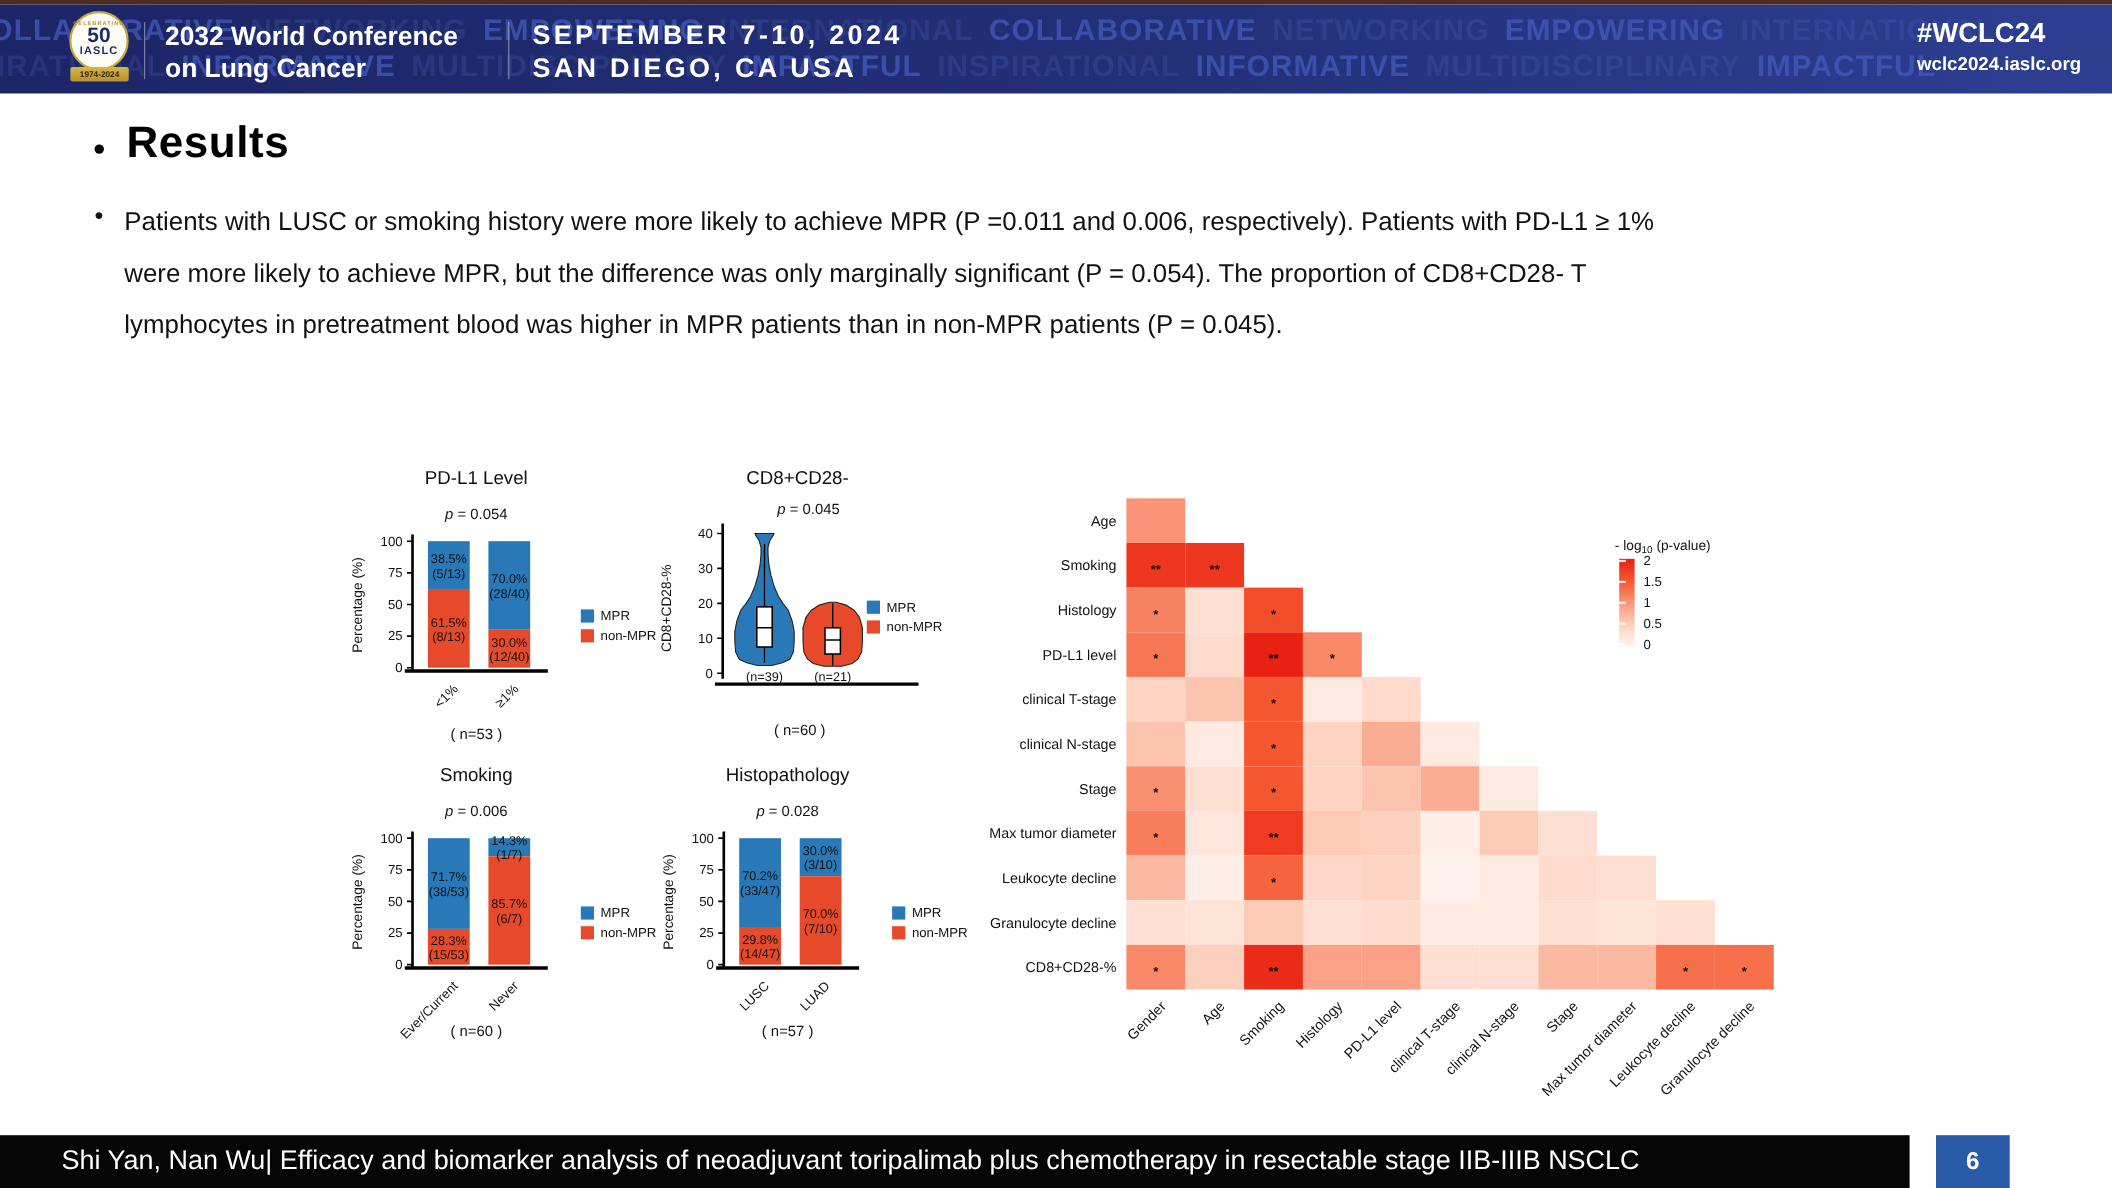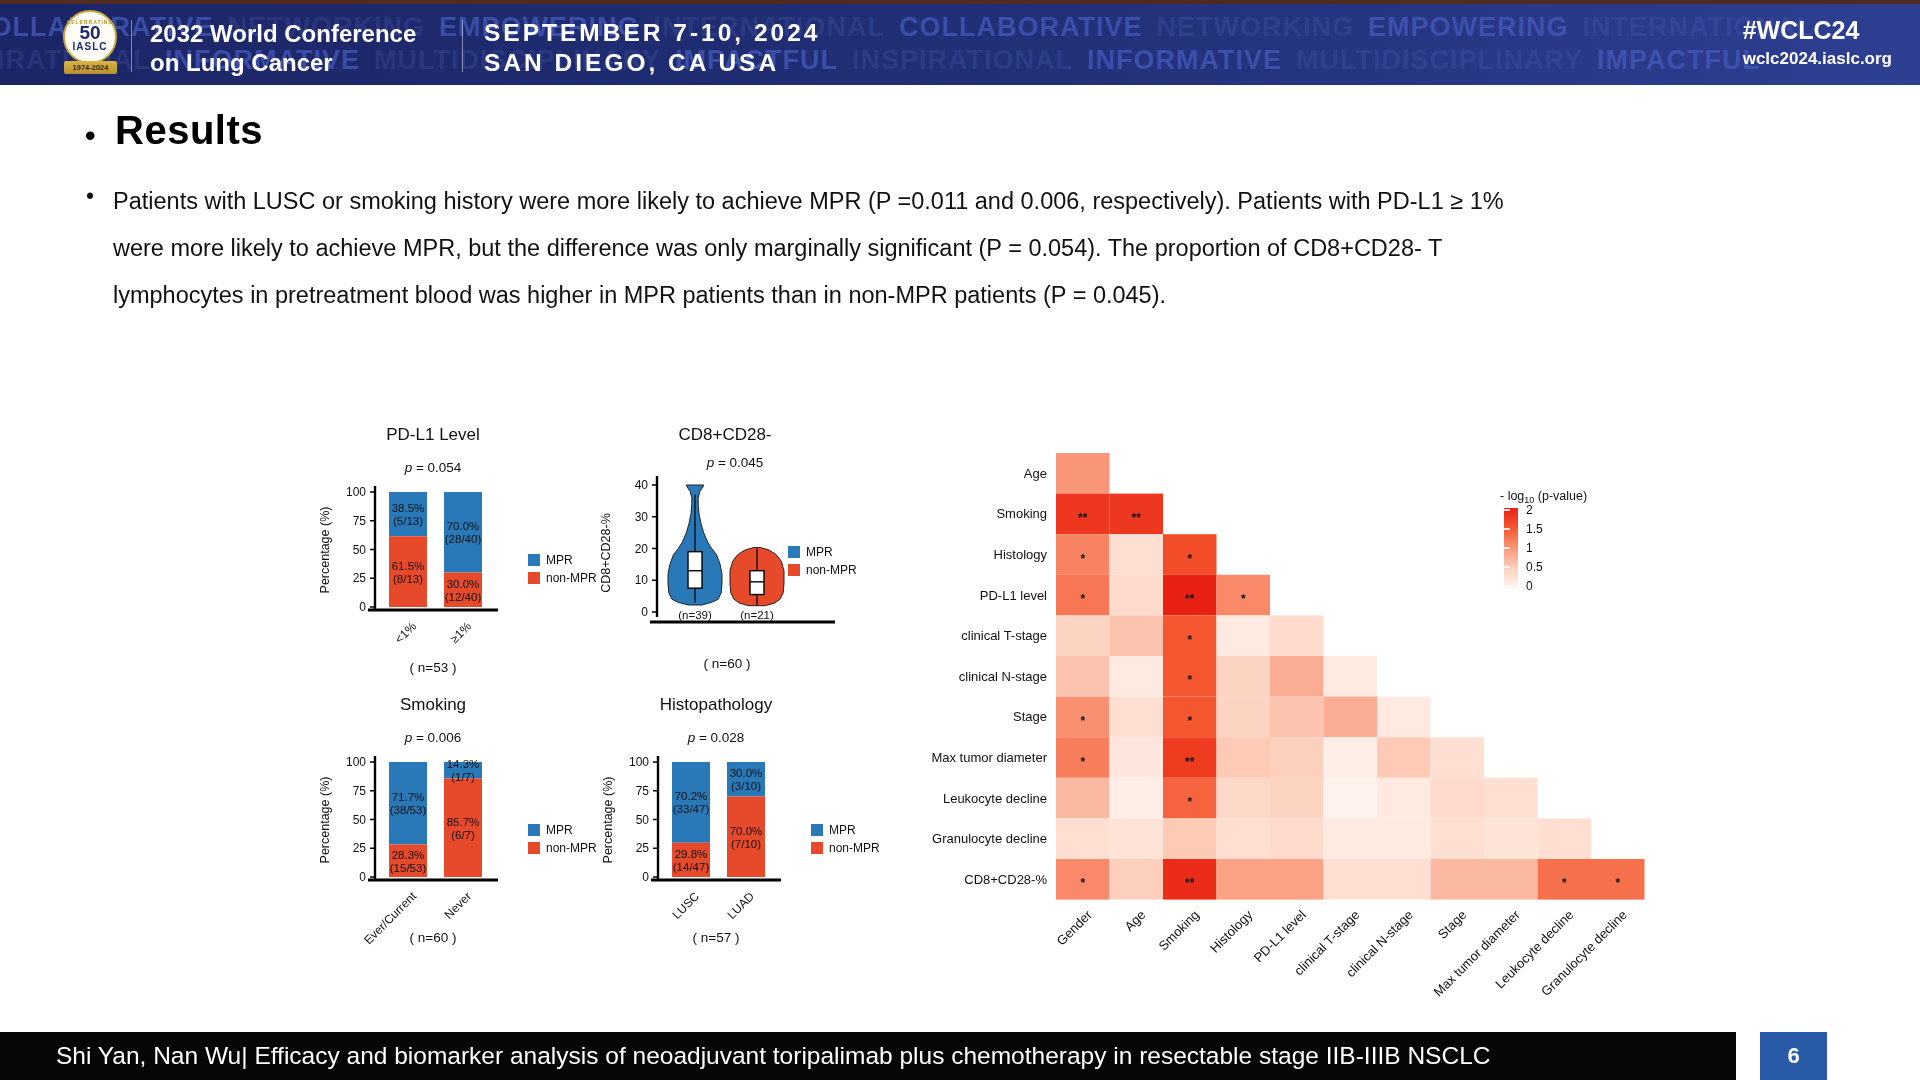--- a/index.html
+++ b/index.html
@@ -33,21 +33,21 @@
   .tbullet{position:absolute;left:85px;top:119px;font-size:30px;font-weight:bold;color:#000}
   .ptitle{position:absolute;left:115px;top:108px;font-size:40px;font-weight:bold;color:#000;letter-spacing:.5px}
   .para-b{position:absolute;left:86px;top:183px;font-size:23px;color:#111}
   .para{position:absolute;left:113px;top:178px;width:1400px;font-size:23.5px;line-height:47px;color:#111}
 
   .chart{position:absolute}
   #c0{left:313px;top:418px}
   #c1{left:595px;top:418px}
   #c2{left:313px;top:688px}
   #c3{left:596px;top:688px}
-  #c4{left:884px;top:430px}
+  #c4{left:852px;top:430px}
   svg text{font-family:"Liberation Sans",sans-serif;fill:#111}
 
   
   .footer{position:absolute;left:0;top:1032px;width:1736px;height:48px;background:#060606}
   .ftext{position:absolute;left:56px;top:0;line-height:48px;color:#fff;font-size:24.5px;white-space:nowrap}
   .fpage{position:absolute;left:1760px;top:0;width:67px;height:48px;background:#2a5ba8;color:#fff;font-size:22px;
          text-align:center;line-height:48px;font-weight:bold}
 </style>
 </head>
 <body>

